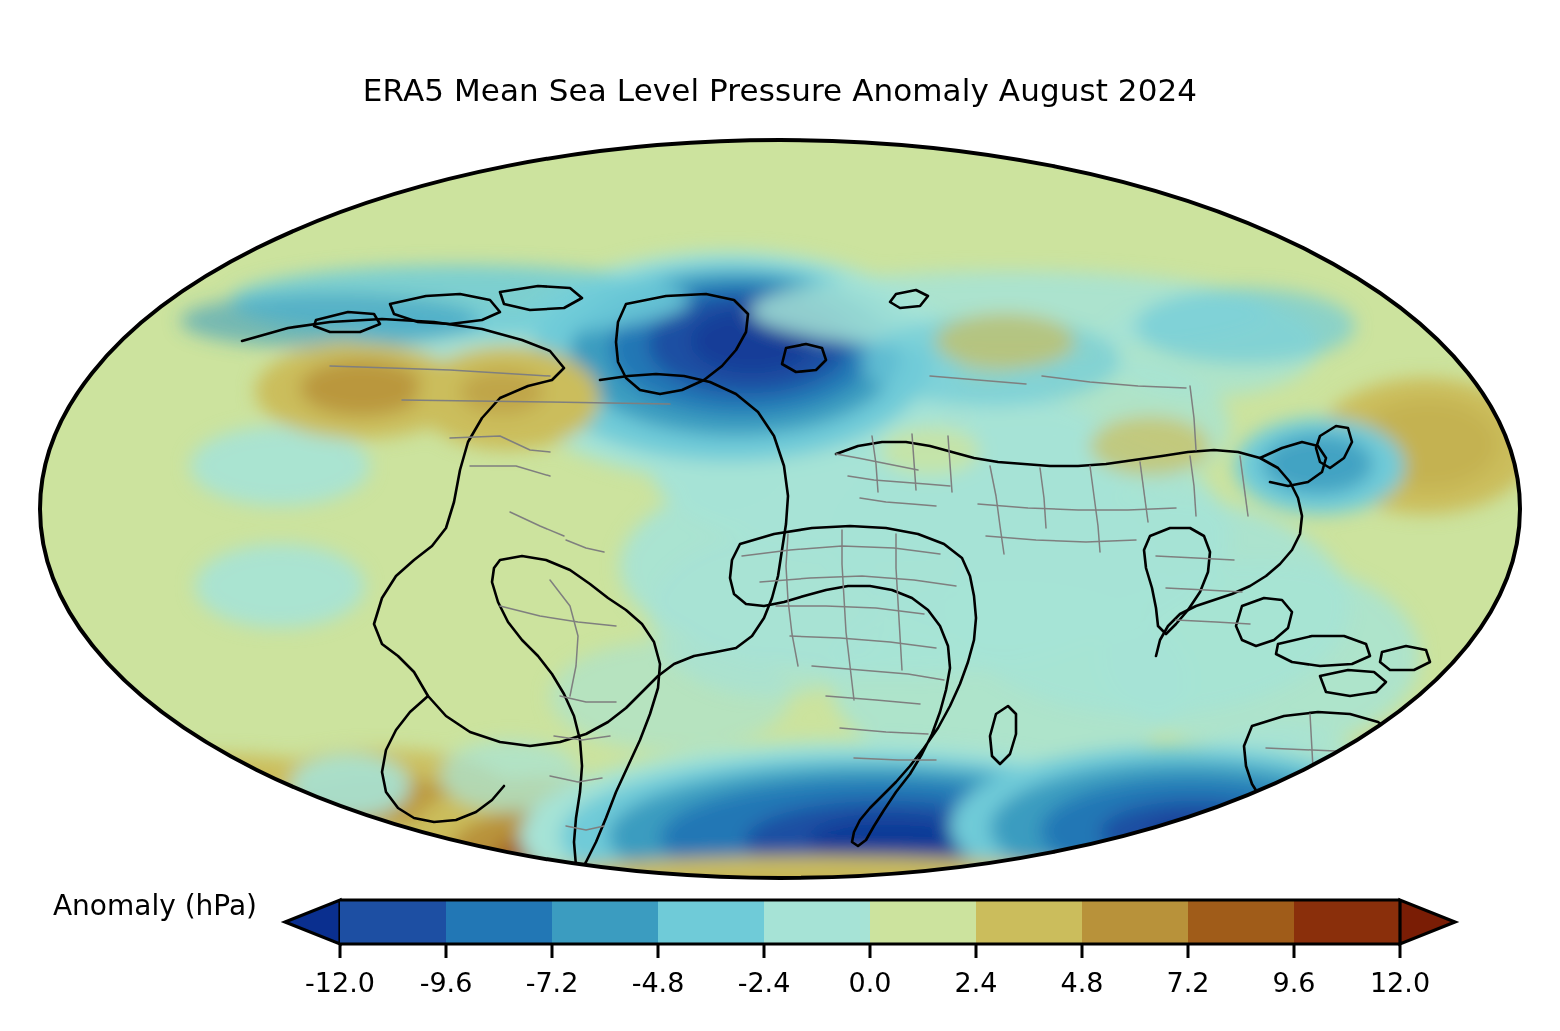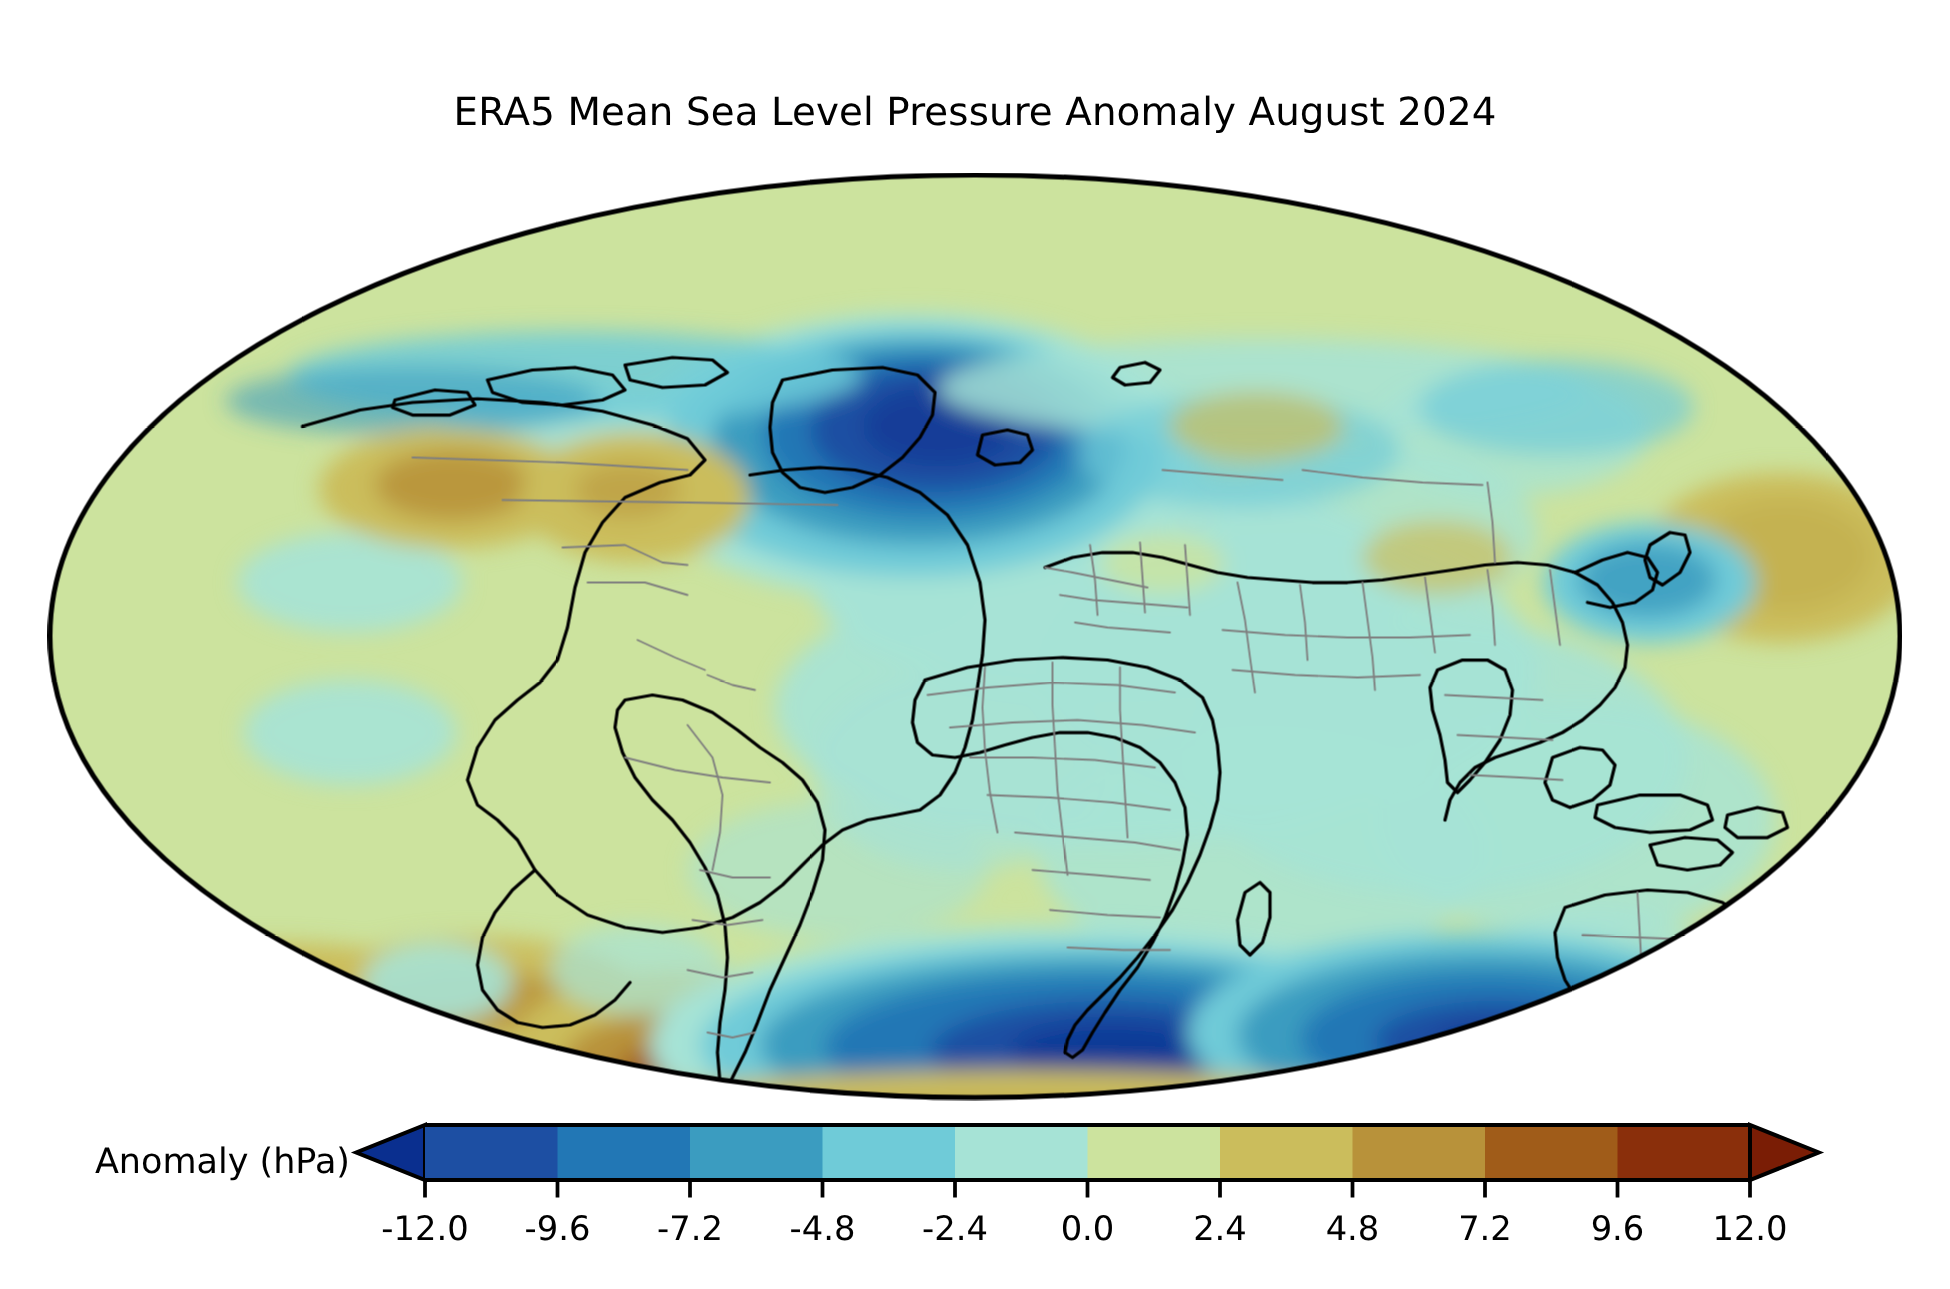--- a/index.html
+++ b/index.html
@@ -51,23 +51,23 @@
   #colorbar-group {
     position: absolute;
     left: 0;
     top: 888px;
     width: 1560px;
     height: 120px;
   }
   #cbar-label {
     position: absolute;
     left: 30px;
-    top: 24px;
+    top: 1px;
     width: 250px;
-    text-align: right;
+    text-align: center;
     font-size: 28px;
     color: #000000;
     white-space: nowrap;
   }
   #cbar-svg { position: absolute; left: 0; top: 0; }
   .cbar-tick-text {
     font-family: "DejaVu Sans", sans-serif;
     font-size: 27px;
     fill: #000000;
   }

